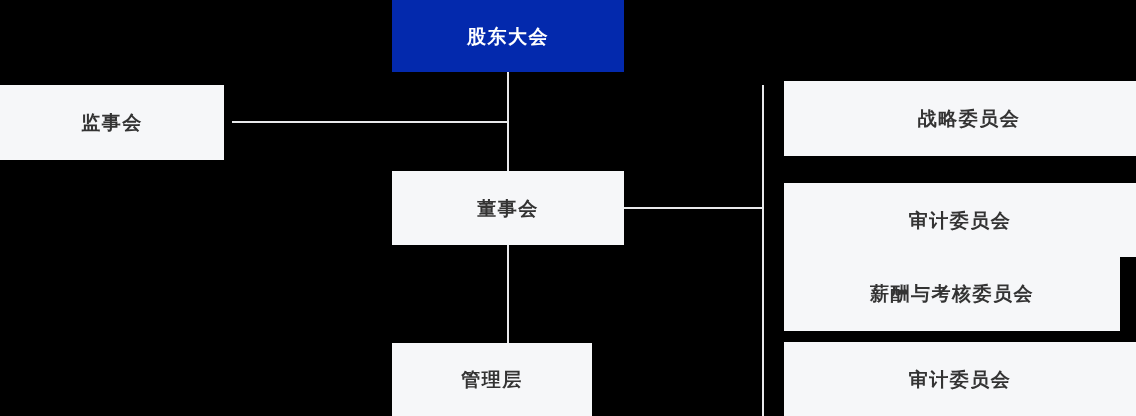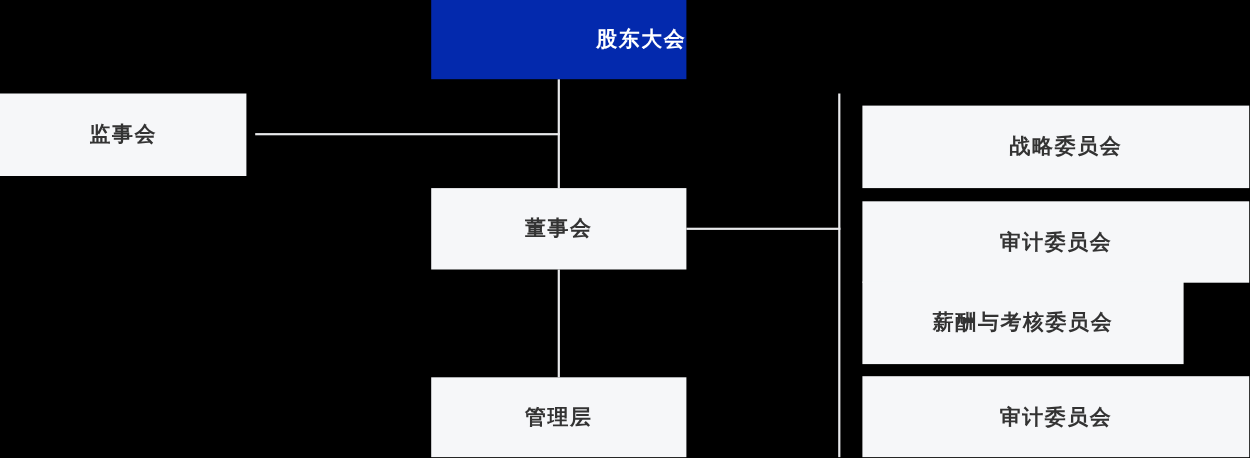--- a/index.html
+++ b/index.html
@@ -25,21 +25,20 @@
     box-sizing: border-box;
     font-size: 19px;
     font-weight: bold;
     letter-spacing: 1.5px;
     line-height: 1;
     user-select: none;
   }
   .node-root {
     background: #0329AD;
     color: #FFFFFF;
-    justify-content: flex-end;
   }
   .node-plain {
     background: #F6F7F9;
     color: #333333;
   }
   .connector {
     position: absolute;
     background: #E8E9EB;
   }
   .connector-v {
@@ -69,33 +68,33 @@
   </div>
 
   <div class="node node-plain" style="left:0px; top:85px; width:224px; height:75px;">
     <span>监事会</span>
   </div>
 
   <div class="node node-plain" style="left:392px; top:171px; width:232px; height:74px;justify-content:center;">
     <span>董事会</span>
   </div>
 
-  <div class="node node-plain" style="left:392px; top:343px; width:232px; height:73px;">
+  <div class="node node-plain" style="left:392px; top:343px; width:200px; height:73px;">
     <span>管理层</span>
   </div>
 
-  <div class="node node-plain" style="left:784px; top:96px; width:352px; height:75px;padding-left:18px;">
+  <div class="node node-plain" style="left:784px; top:81px; width:352px; height:75px;padding-left:18px;">
     <span>战略委员会</span>
   </div>
 
   <div class="node node-plain" style="left:784px; top:171px; width:352px; height:74px;margin-top:12px;">
     <span>审计委员会</span>
   </div>
 
-  <div class="node node-plain" style="left:784px; top:256px; width:292px; height:75px;">
+  <div class="node node-plain" style="left:784px; top:256px; width:336px; height:75px;">
     <span>薪酬与考核委员会</span>
   </div>
 
   <div class="node node-plain" style="left:784px; top:342px; width:352px; height:74px;">
     <span>审计委员会</span>
   </div>
 
 </div>
 
 </body></html>

